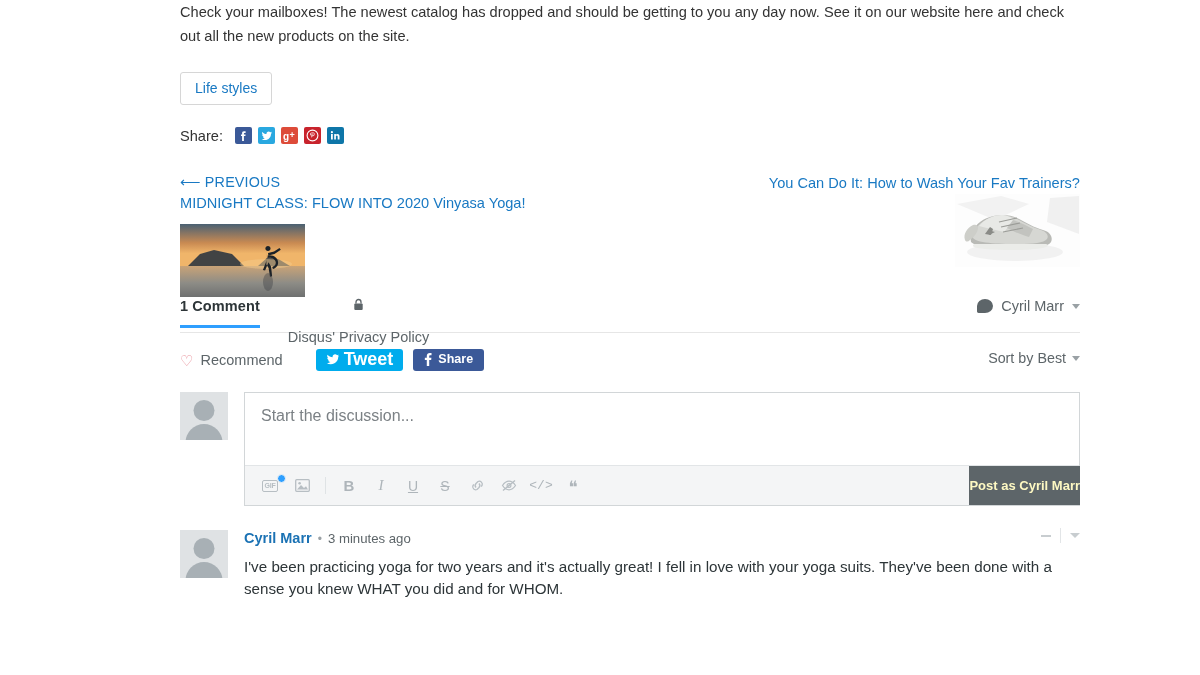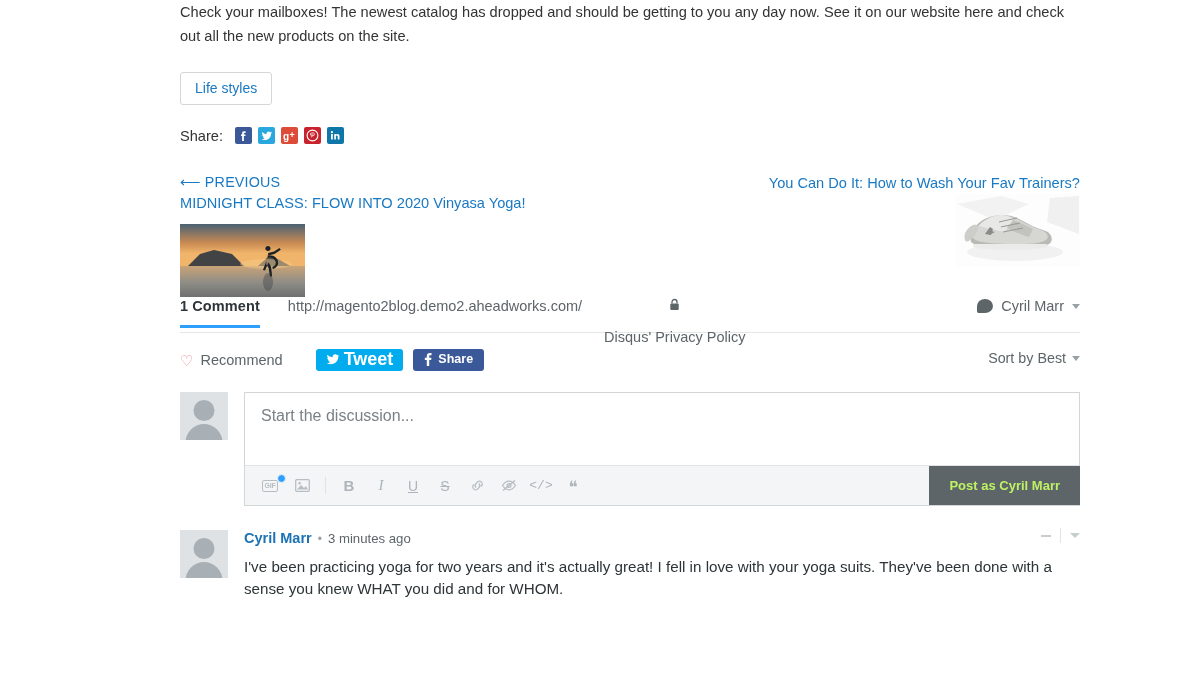--- a/index.html
+++ b/index.html
@@ -130,22 +130,22 @@
   .tb-sep{width:1px;height:17px;background:#dfe3e5;margin:0 7px;}
   .gif-badge{
     position:absolute;right:0px;top:1px;width:7px;height:7px;border-radius:50%;
     background:#2e9fff;border:1px solid #f4f5f6;
   }
   .gif-box{
     border:1.5px solid #b7bec3;border-radius:2px;font-size:7px;font-weight:bold;
     padding:1px 2px;letter-spacing:-.3px;line-height:8px;color:#b7bec3;
   }
   .post-btn{
-    background:#5d6569;color:#bef264;font-size:13px;font-weight:bold;
-    height:39px;display:flex;align-items:center;padding:0 20px;
+    background:#5d6569;color:#fef9c3;font-size:13px;font-weight:bold;
+    height:39px;display:flex;align-items:center;padding:0 0;
     margin:-1px -1px -1px 0;line-height:14px;
   }
 
   
   .comment{margin-top:24px;display:flex;gap:16px;position:relative;}
   .c-body{flex:1;}
   .c-meta{display:flex;align-items:baseline;gap:6px;line-height:16px;}
   .c-author{font-size:14.5px;font-weight:bold;color:#1b72b4;}
   .c-dot{font-size:12px;color:#9aa1a5;}
   .c-time{font-size:13.2px;color:#5d6569;}
@@ -267,21 +267,20 @@
           <path d="M10 46 c-2 -6 2 -12 8 -15 c3 -1 5 0 5 3 c0 4 -4 9 -8 12 c-2 2 -4 2 -5 0z" fill="#cdcec9"></path>
         </svg>
       </div>
     </div>
   </div>
 
   <div class="disqus">
 
     <div class="dq-head">
       <span class="dq-count">1 Comment</span>
-      <span class="dq-url">http://magento2blog.demo2.aheadworks.com/</span>
       <span class="dq-privacy">
         <svg width="11" height="13" viewBox="0 0 11 13">
           <path d="M3 5.5V4a2.5 2.5 0 1 1 5 0v1.5" fill="none" stroke="#5d6569" stroke-width="1.3"></path>
           <rect x="1.3" y="5.4" width="8.4" height="6.6" rx="1" fill="#5d6569"></rect>
         </svg>
         <span>Disqus' Privacy Policy</span>
       </span>
       <span class="dq-user">
         <span class="bubble"></span>
         <span>Cyril Marr</span>

